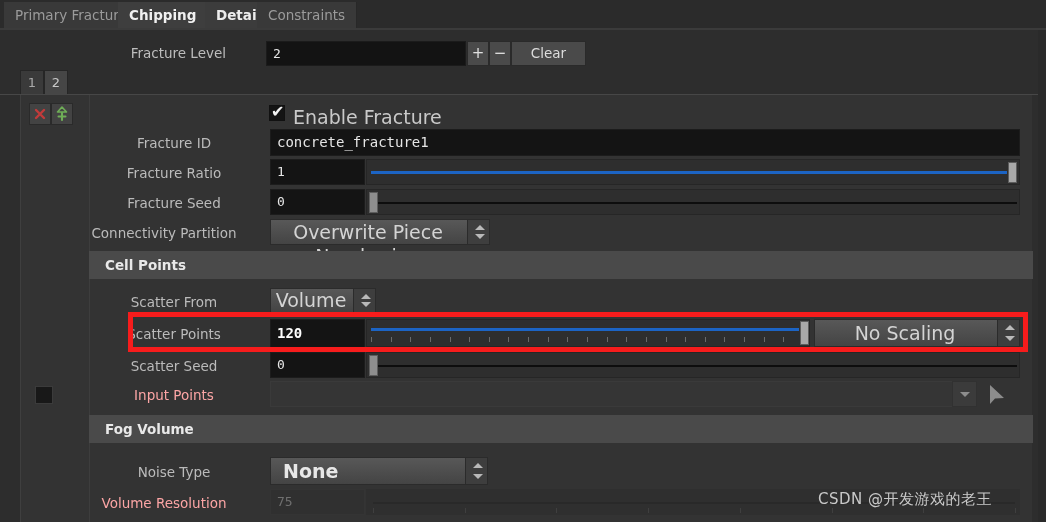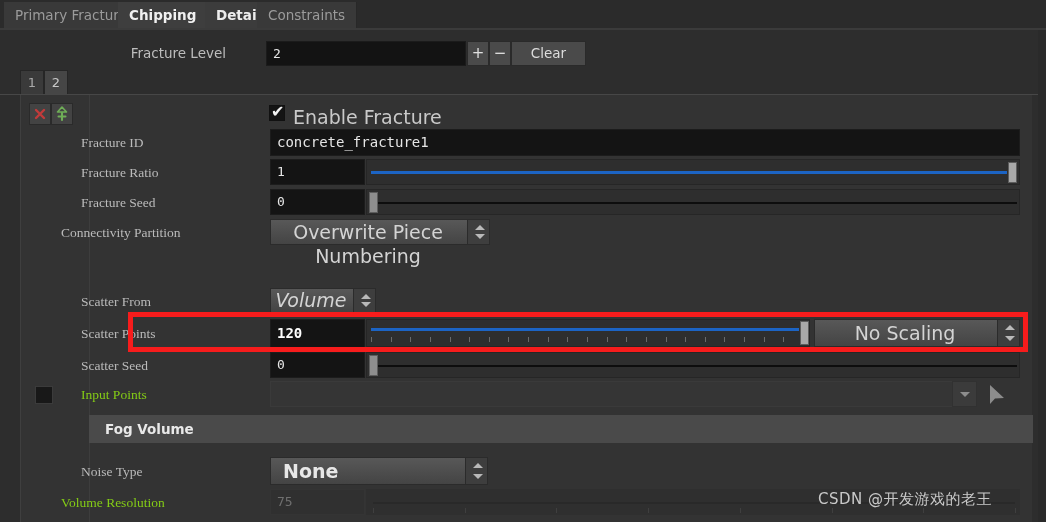--- a/index.html
+++ b/index.html
@@ -67,22 +67,22 @@
   .vline{position:absolute;left:68px;top:0;width:1px;height:427px;background:#3d3d3d;}
 
   .iconbtn{
     position:absolute;top:8px;width:22px;height:22px;background:#434343;
     border:1px solid #2a2a2a;box-sizing:border-box;
   }
   #delbtn{left:8px;}
   #addbtn{left:30px;}
 
   
-  .lbl{position:absolute;text-align:left;color:#bbb;font-size:13.5px;white-space:nowrap;font-family:Liberation Serif, serif;}
-  .lbl.dis{color:#84cc16;}
+  .lbl{position:absolute;text-align:center;color:#bbb;font-size:13.5px;white-space:nowrap;}
+  .lbl.dis{color:#fca5a5;}
 
   .num{
     position:absolute;background:#141414;border:1px solid #1c1c1c;box-sizing:border-box;
     color:#e6e6e6;font-family:"DejaVu Sans Mono","Liberation Mono",monospace;
     font-size:13px;padding-left:6px;
   }
   .num.dis{background:#303030;border-color:#343434;color:#6f6f6f;}
   .num.hi{color:#ffffff;font-weight:bold;}
 
   .track{position:absolute;background:#2e2e2e;border:1px solid #262626;box-sizing:border-box;}
@@ -205,23 +205,24 @@
 
     <div class="lbl" style="left:40px;top:130px;width:206px;">Connectivity Partition</div>
     <div class="combo" style="left:249px;top:124px;width:220px;height:26px;">
       <div class="ctext">Overwrite Piece Numbering</div>
       <div class="carrows">
           <i class="up"></i>
           <i class="dn"></i>
         </div>
     </div>
 
+    <div class="section" style="top:156px;">Cell Points</div>
 
     <div class="lbl" style="left:60px;top:199px;width:186px;">Scatter From</div>
-    <div class="combo" style="left:249px;top:193px;width:106px;height:25px;font-style:italic;">
+    <div class="combo" style="left:249px;top:193px;width:106px;height:25px;">
       <div class="ctext" style="line-height:23px;">Volume</div>
       <div class="carrows">
           <i class="up"></i>
           <i class="dn"></i>
         </div>
     </div>
 
     <div class="lbl" style="left:60px;top:231px;width:186px;">Scatter Points</div>
     <div class="num hi" style="left:249px;top:224px;width:95px;height:31px;line-height:26px;font-size:14px;">120</div>
     <div class="track" style="left:345px;top:224px;width:444px;height:28px;">

